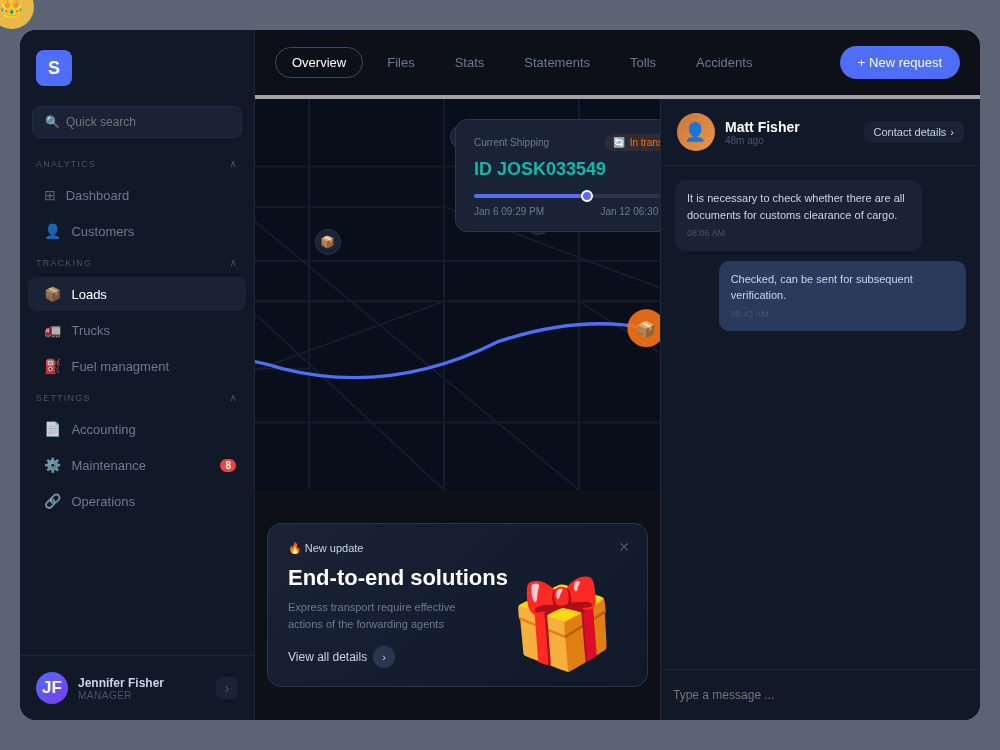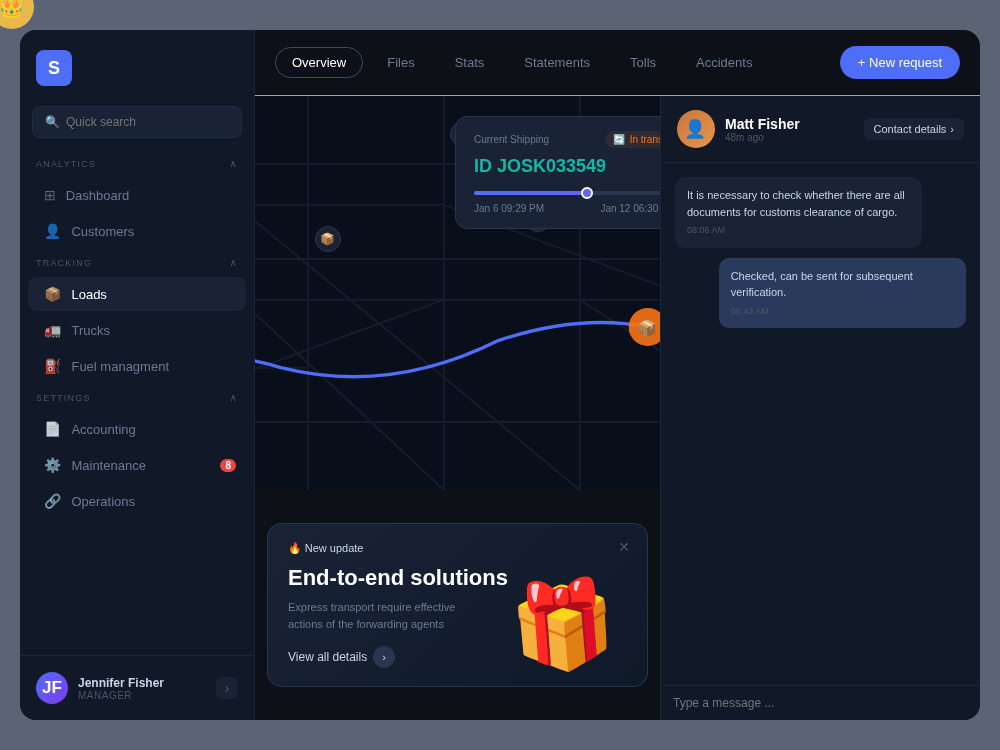--- a/index.html
+++ b/index.html
@@ -177,21 +177,21 @@
       flex-direction: column;
       overflow: hidden;
     }
 
     
     .top-nav {
       display: flex;
       align-items: center;
       padding: 16px 20px;
       gap: 8px;
-      border-bottom: 1px solid #a3a3a3;
+      border-bottom: 4px solid #a3a3a3;
     }
 
     .nav-tab {
       padding: 7px 16px;
       border-radius: 20px;
       font-size: 13px;
       color: #6b7a94;
       cursor: pointer;
       border: none;
       background: transparent;
@@ -465,21 +465,21 @@
       align-self: flex-end;
     }
 
     .message-time {
       font-size: 9px;
       color: #4a5568;
       margin-top: 4px;
     }
 
     .chat-input-area {
-      padding: 10px 12px;
+      padding: 18px 12px;
       border-top: 1px solid #1e2736;
       display: flex;
       align-items: center;
     }
 
     .chat-input {
       flex: 1;
       background: transparent;
       border: none;
       outline: none;

